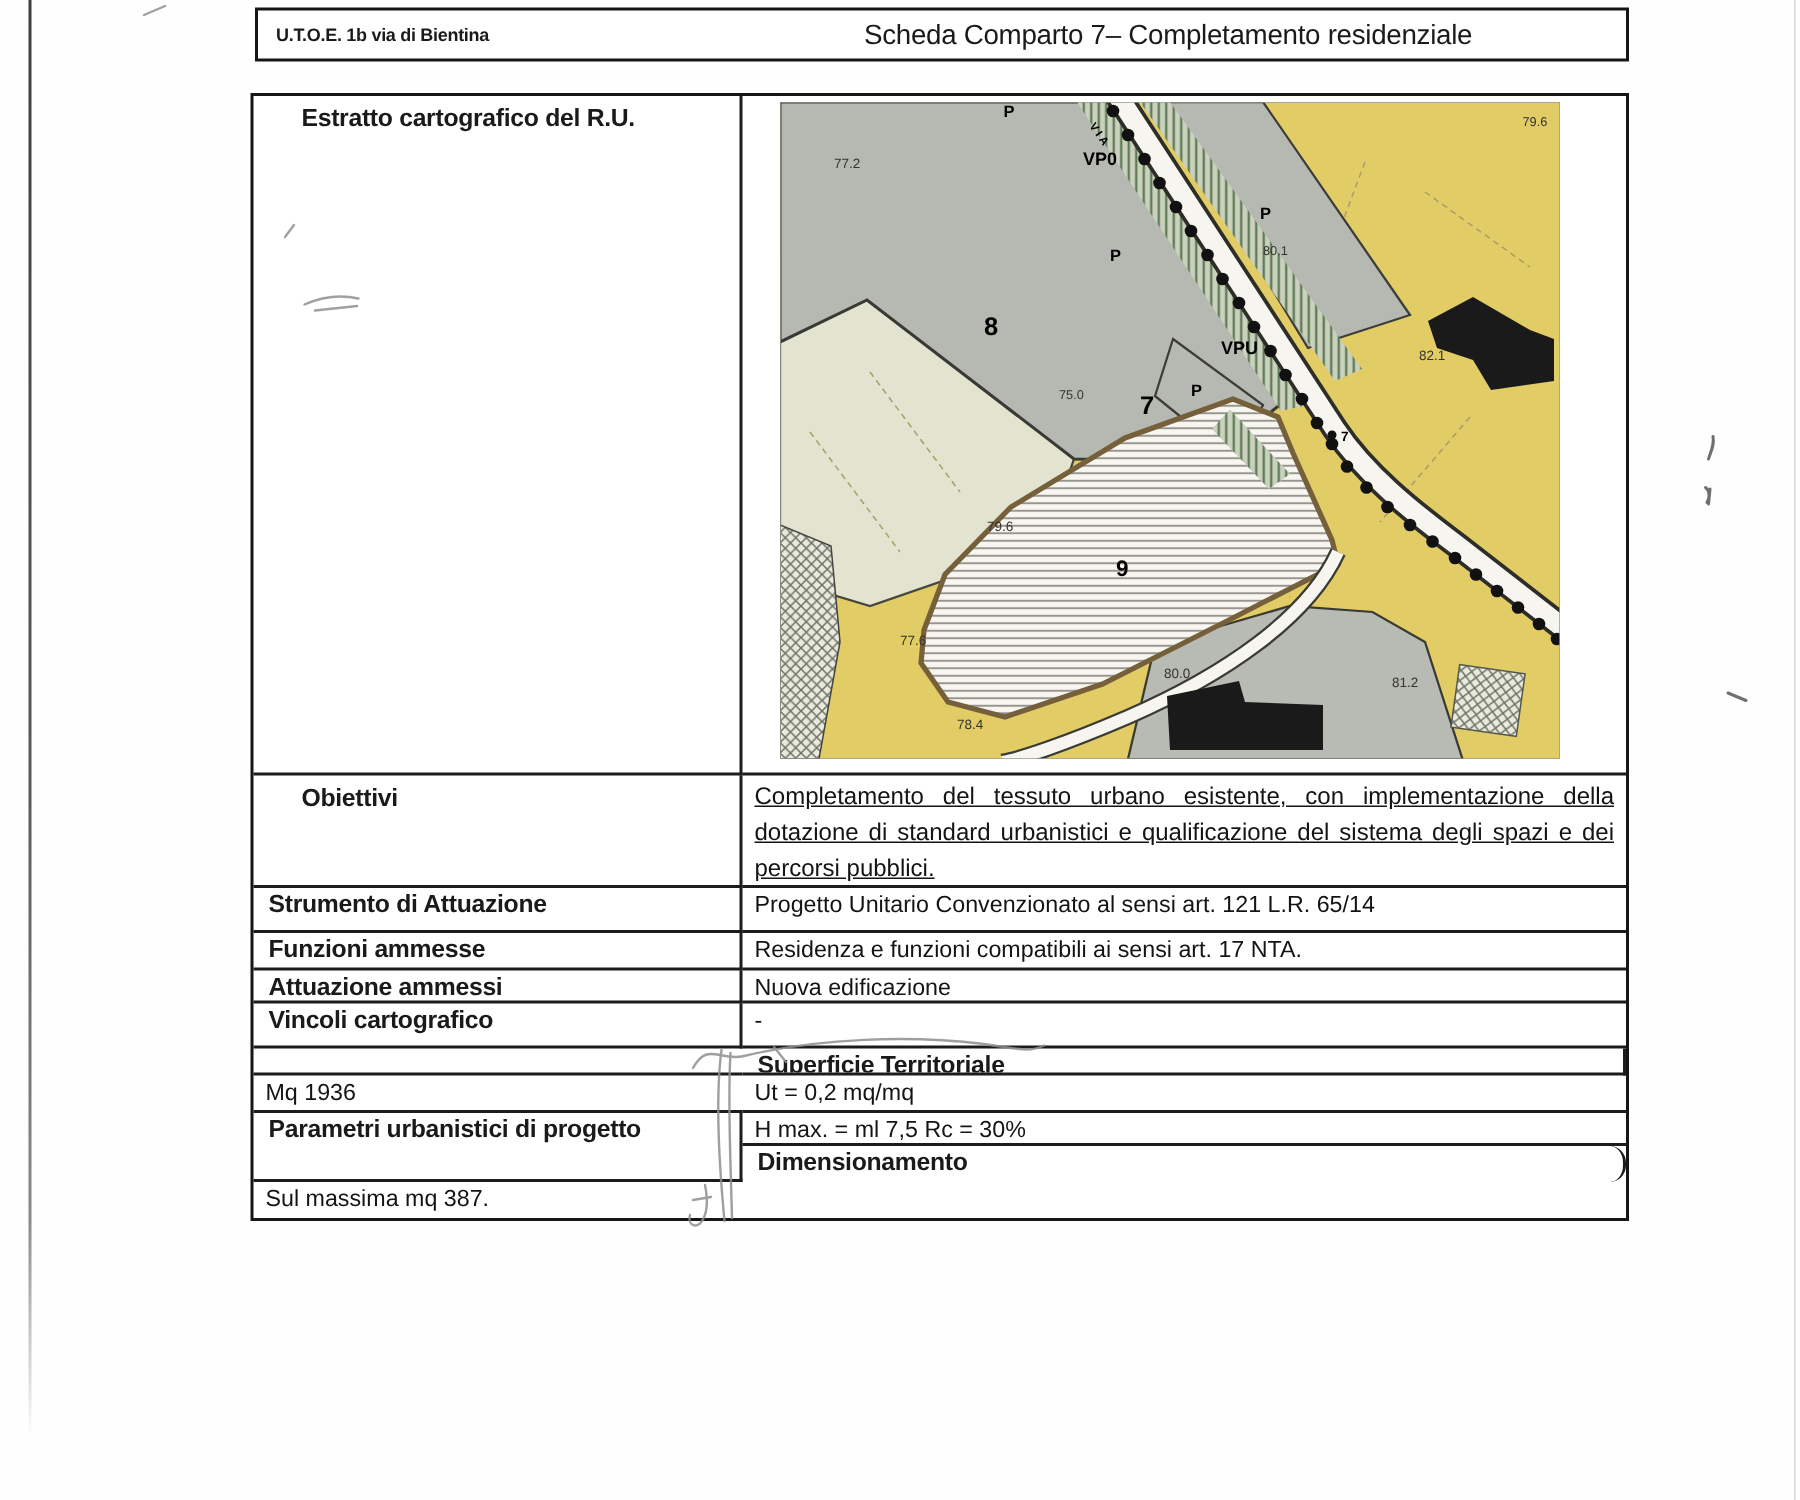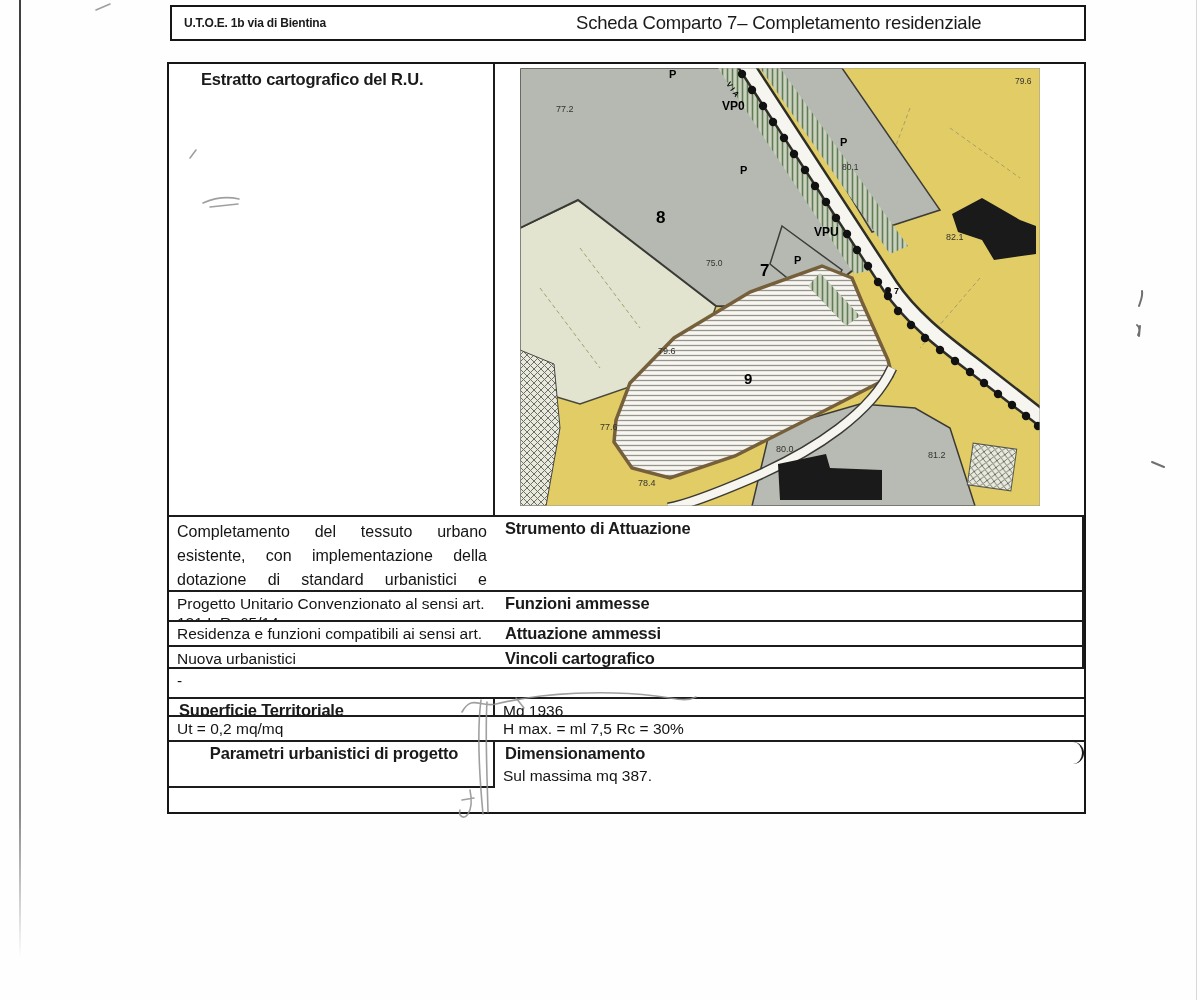--- a/index.html
+++ b/index.html
@@ -18,21 +18,21 @@
   .rutable{position:absolute;left:167px;top:62px;width:919px;box-sizing:border-box;
     border:2px solid #161616;background:#fff;display:grid;
     grid-template-columns:326px 1fr;
     grid-template-rows:453px 75px 30px 25px 22px 30px 18px 25px 22px 24px 24px;}
   .cell{box-sizing:border-box;border-bottom:2px solid #1c1c1c;overflow:hidden;position:relative;}
   .lab{border-right:2px solid #1c1c1c;font-weight:700;font-size:16.5px;letter-spacing:-0.2px;
        padding:2px 4px 0 10px;line-height:19px;}
   .val{font-weight:400;font-size:15.5px;padding:2px 10px 0 8px;line-height:19px;color:#141414;}
   .nb{border-bottom:none;border-radius:11px;}
   .top{padding-top:6px;padding-left:32px;}
-  .just{text-align:justify;line-height:24px;padding-top:3px;padding-right:8px;font-size:16px;}
+  .just{text-align:justify;line-height:24px;padding-top:3px;padding-right:8px;font-size:16px;text-decoration:underline;}
   .map-wrap{position:absolute;left:25px;top:4px;width:520px;height:438px;}
   svg text{font-family:"Liberation Sans", sans-serif;}
   .pencil{position:absolute;inset:0;pointer-events:none;z-index:6;}
 </style>
 </head>
 <body>
 
 <div class="page">
 
   <div class="scan-edge-left"></div>
@@ -145,40 +145,41 @@
           <text x="426" y="172" font-size="9" fill="#33332f">82.1</text>
           <text x="408" y="390" font-size="9" fill="#33332f">81.2</text>
           <text x="374" y="226" font-size="9" font-weight="700">7</text>
           <text x="206" y="16" font-size="7.5" font-weight="700" letter-spacing="2" transform="rotate(55 206 16)">VIA</text>
 
           <rect x="0" y="0" width="520" height="438" fill="none" stroke="#9a9a94" stroke-width="1"></rect>
         </svg>
       </div>
     </div>
 
+    <div class="cell lab top">Obiettivi</div>
     <div class="cell val just">Completamento del tessuto urbano esistente, con implementazione della dotazione di standard urbanistici e qualificazione del sistema degli spazi e dei percorsi pubblici.</div>
 
     <div class="cell lab">Strumento di Attuazione</div>
     <div class="cell val">Progetto Unitario Convenzionato al sensi art. 121 L.R. 65/14</div>
 
     <div class="cell lab">Funzioni ammesse</div>
     <div class="cell val">Residenza e funzioni compatibili ai sensi art. 17  NTA.</div>
 
     <div class="cell lab">Attuazione ammessi</div>
-    <div class="cell val">Nuova urbanistici</div>
+    <div class="cell val">Nuova edificazione</div>
 
     <div class="cell lab">Vincoli cartografico</div>
     <div class="cell val">-</div>
 
     <div class="cell val"></div>
 
     <div class="cell lab">Superficie Territoriale</div>
     <div class="cell val">Mq 1936</div>
 
-    <div class="cell lab" style="grid-row:9/11;grid-column:1;text-align:center;">Parametri urbanistici di progetto</div>
+    <div class="cell lab" style="grid-row:9/11;grid-column:1;">Parametri urbanistici di progetto</div>
     <div class="cell val">Ut = 0,2 mq/mq</div>
     <div class="cell val">H max. = ml 7,5  Rc = 30%</div>
 
     <div class="cell lab nb">Dimensionamento</div>
     <div class="cell val nb">Sul massima mq 387.</div>
   </div>
 
   <svg class="pencil" width="1200" height="1000" viewBox="0 0 1200 1000">
     <g stroke="#8f8f8f" stroke-width="1.6" fill="none" stroke-linecap="round" opacity="0.85">
       <path d="M96,10 l14,-6"></path>

